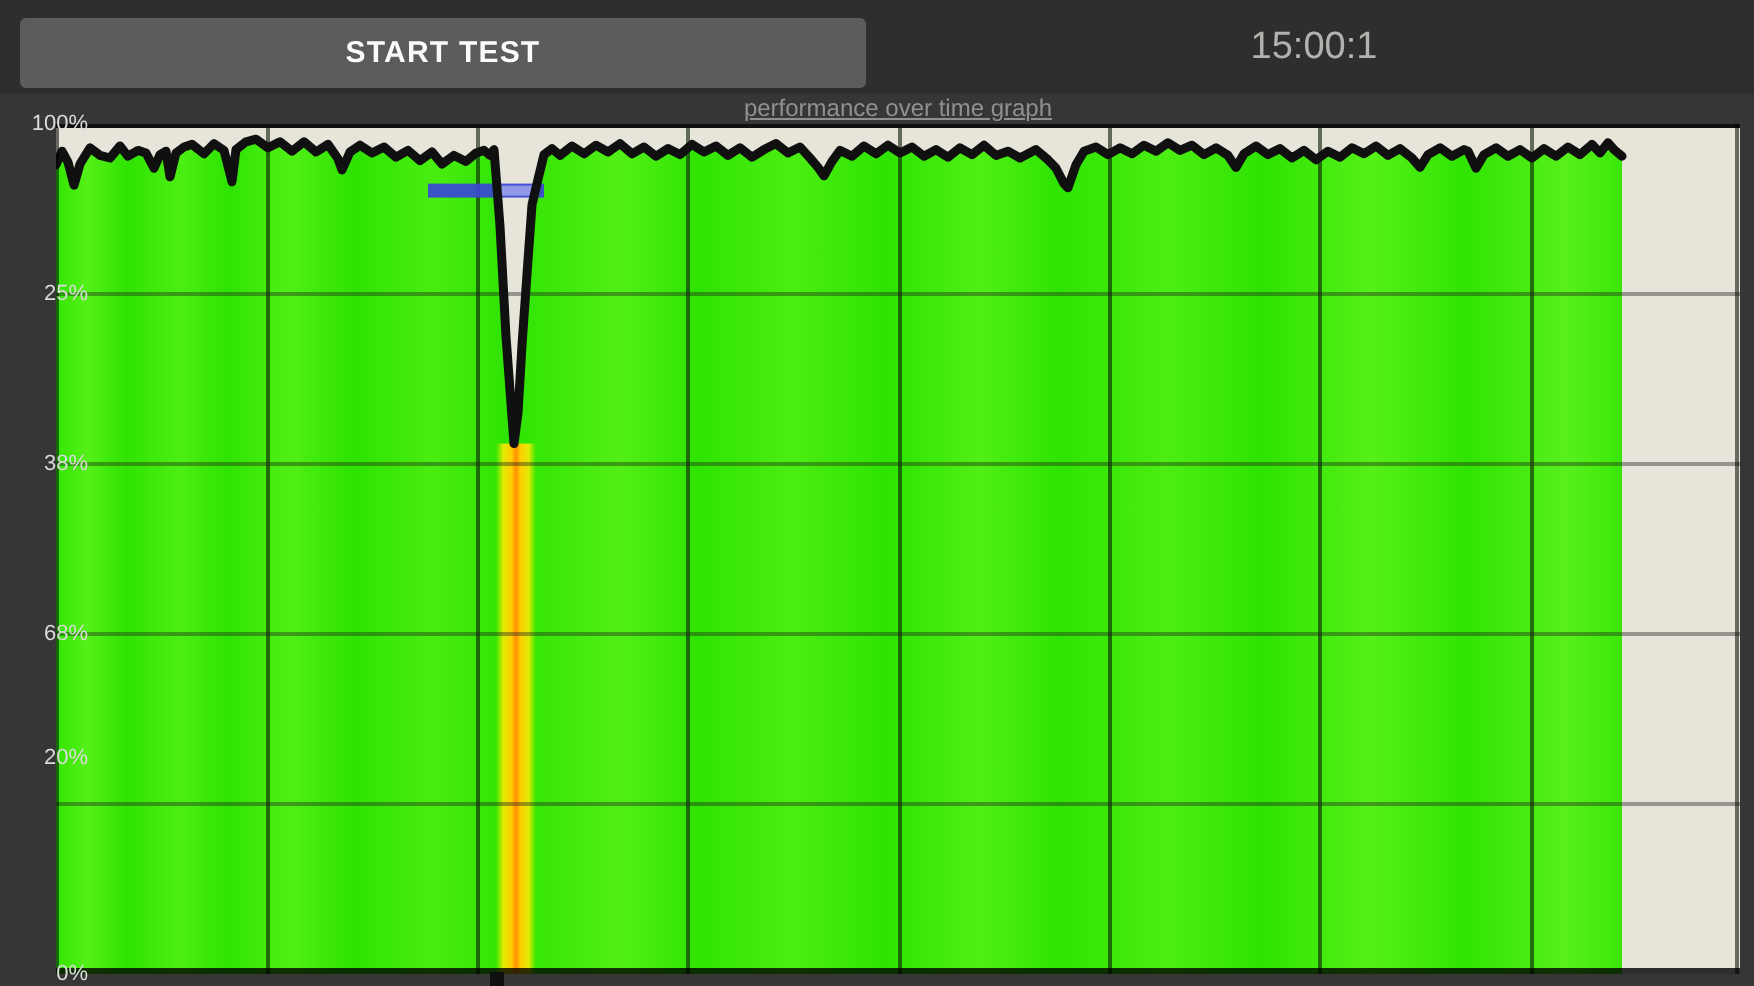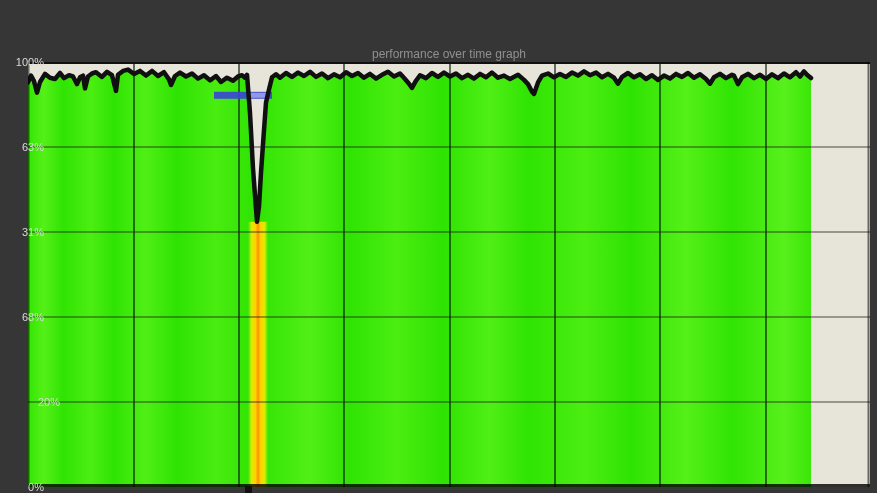--- a/index.html
+++ b/index.html
@@ -5,33 +5,37 @@
   html,body{margin:0;padding:0;background:#1a1a1a;}
   .app{position:relative;width:877px;height:493px;background:#363636;overflow:hidden;
        font-family:"Liberation Sans",sans-serif;}
   .topbar{position:absolute;top:0;left:0;width:877px;height:47px;background:#2e2e2e;}
   .start-btn{position:absolute;left:10px;top:9px;width:423px;height:35px;background:#5c5c5c;
        border:none;border-radius:3px;color:#fbfbfb;font-weight:bold;font-size:15px;
        letter-spacing:0.6px;font-family:"Liberation Sans",sans-serif;cursor:pointer;}
   .timer{position:absolute;left:437px;top:13px;width:440px;text-align:center;color:#b3b1ae;
        font-size:19px;}
   .chart-title{position:absolute;top:47px;left:28px;width:842px;height:15px;line-height:15px;
-       text-align:center;color:#909090;font-size:12px;}
+       text-align:center;color:#909090;font-size:12px;text-decoration:underline;}
   .chart{position:absolute;left:28px;top:62px;width:842px;height:425px;}
   .chart svg{display:block;}
   .ylab{position:absolute;left:0;width:44px;text-align:right;color:#dadada;font-size:11px;
        height:12px;line-height:12px;}
-  .y0{top:56px;} .y1{top:141px;} .y2{top:226px;} .y3{top:311px;} .y4{top:396px;margin-left:16px;} .y5{top:481px;}
+  .y0{top:56px;} .y1{top:141px;} .y2{top:226px;} .y3{top:311px;} .y4{top:373px;} .y5{top:481px;}
   .btick{position:absolute;left:245px;top:486px;width:7px;height:7px;background:#101010;}
 </style>
 </head>
 <body>
 
 <div class="app">
 
+  <div class="topbar">
+    <button class="start-btn">START TEST</button>
+    <div class="timer">15:00:1</div>
+  </div>
 
   <div class="chart-title">performance over time graph</div>
 
   <div class="chart">
     <svg id="chart-svg" width="842" height="425" viewBox="0 0 842 425">
       <defs>
         <linearGradient id="gg" gradientUnits="userSpaceOnUse" x1="0" y1="0" x2="783" y2="0">
           <stop offset="0" stop-color="#33e603"></stop>
             <stop offset="0.02" stop-color="#55f018"></stop>
           <stop offset="0.045" stop-color="#30e402"></stop>
@@ -85,21 +89,21 @@
       <rect id="avg-bar-light" fill="#959ce8" opacity="0.95" x="221" width="18" y="30.8" height="5"></rect>
       <polyline id="perf-line" fill="none" stroke="#101010" stroke-width="4.5" stroke-linejoin="round" stroke-linecap="round" points="0,20.4 3,13.6 6,19.1 9,30.6 12,20.0 17,11.9 22,15.7 27,17.0 32,11.0 36,16.1 41,13.2 45,14.5 49,22.1 52,15.3 55,13.6 57,26.4 60,14.5 64,11.5 68,10.2 74,14.9 79,9.8 84,13.2 88,28.9 90,12.8 95,8.9 100,7.6 106,11.9 112,8.9 118,13.6 124,8.9 130,14.0 136,10.2 141,17.4 143,23.0 147,14.0 152,10.6 158,14.5 164,11.5 170,16.6 176,13.2 182,18.3 188,14.0 193,20.0 199,15.7 205,18.7 210,14.5 214,13.2 217,15.7 219,12.8 222,51.0 225,106.3 228,146.6 229,159.8 231,144.5 233,110.5 236,68.0 238,40.4 241,27.6 244,15.3 248,12.3 252,15.7 258,11.0 264,14.9 270,10.6 276,14.0 282,9.8 288,14.9 294,11.5 300,16.1 306,12.3 312,15.3 318,10.2 324,14.0 330,11.0 336,15.7 342,11.9 348,16.6 354,12.8 360,9.8 366,14.5 372,11.5 377,17.0 381,21.7 384,25.9 388,18.7 392,13.2 398,16.1 404,11.0 410,14.9 416,10.6 422,14.5 428,11.5 434,16.1 440,12.8 446,16.6 452,11.9 458,15.3 464,10.6 470,15.7 476,13.6 482,17.0 490,12.8 496,17.9 500,22.1 504,29.8 506,31.9 510,20.4 514,13.6 520,11.5 526,15.3 532,11.9 538,14.9 544,10.6 550,13.6 556,9.4 562,13.2 568,10.6 574,15.3 580,11.9 586,15.7 590,21.7 594,14.9 600,11.0 606,15.3 612,12.3 618,17.0 624,13.2 630,17.9 636,13.6 642,16.6 648,11.9 654,14.9 660,11.0 666,15.7 672,12.3 678,17.0 682,21.7 686,15.3 692,11.9 698,16.1 704,12.8 706,13.6 710,22.1 714,15.3 720,11.9 726,16.1 732,12.8 738,17.0 744,12.3 750,16.1 756,11.5 762,15.3 768,10.2 772,14.5 776,9.4 779,12.8 783,16.1"></polyline>
       <line x1="0" y1="1" x2="842" y2="1" stroke="#101010" stroke-width="2"></line>
       <line x1="0.75" y1="0" x2="0.75" y2="425" stroke="rgba(0,0,0,0.55)" stroke-width="1.5"></line>
       <line x1="840.5" y1="0" x2="840.5" y2="425" stroke="rgba(0,0,0,0.55)" stroke-width="2"></line>
       <line x1="0" y1="423.5" x2="842" y2="423.5" stroke="rgba(0,0,0,0.8)" stroke-width="3"></line>
     </svg>
   </div>
 
   <div class="ylab y0">100%</div>
-  <div class="ylab y1">63%</div>
-  <div class="ylab y2">31%</div>
+  <div class="ylab y1">25%</div>
+  <div class="ylab y2">38%</div>
   <div class="ylab y3">68%</div>
   <div class="ylab y4">20%</div>
   <div class="ylab y5">0%</div>
 
   <div class="btick" style="left: 245px;"></div>
 
 </div>
 
 </body></html>

